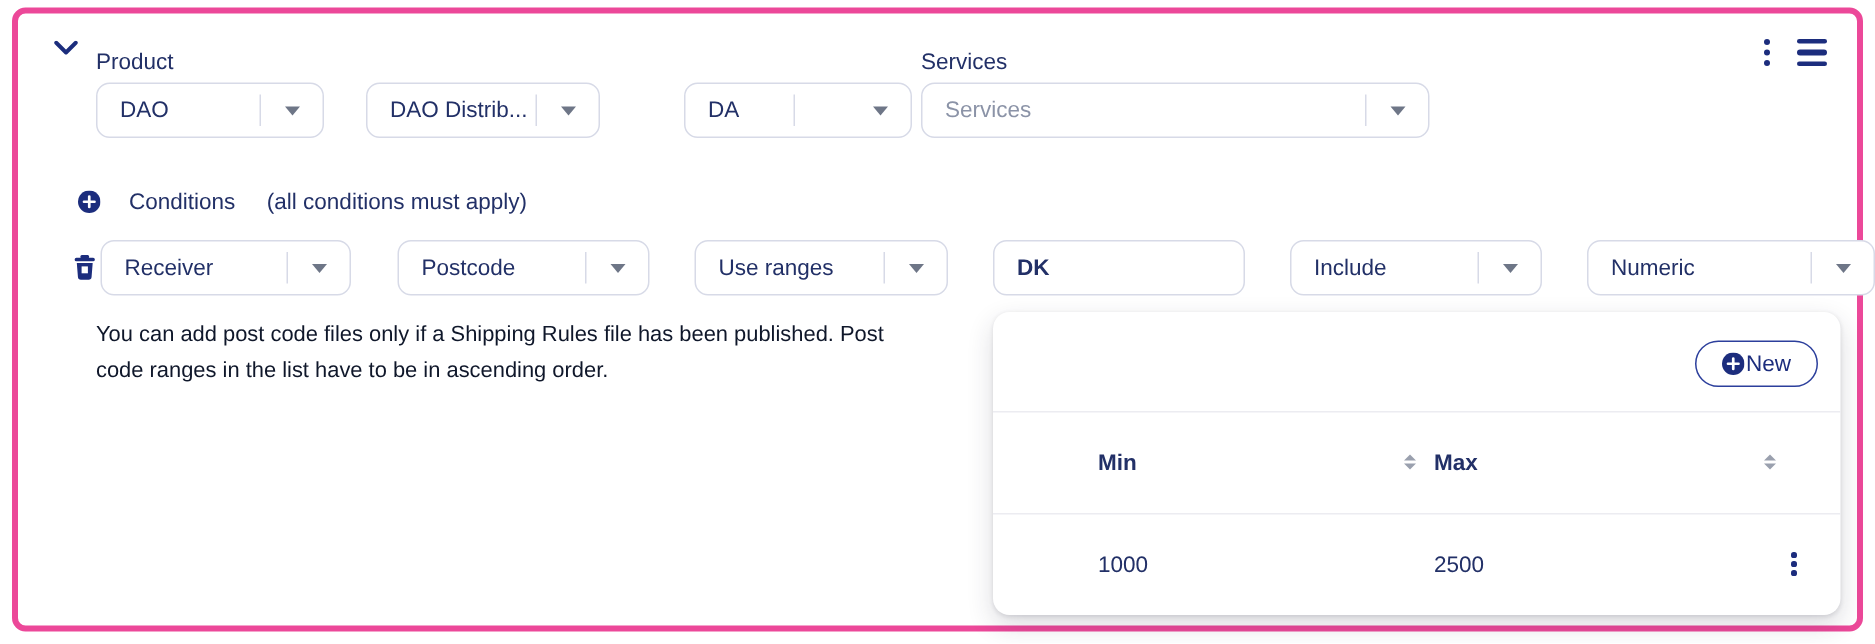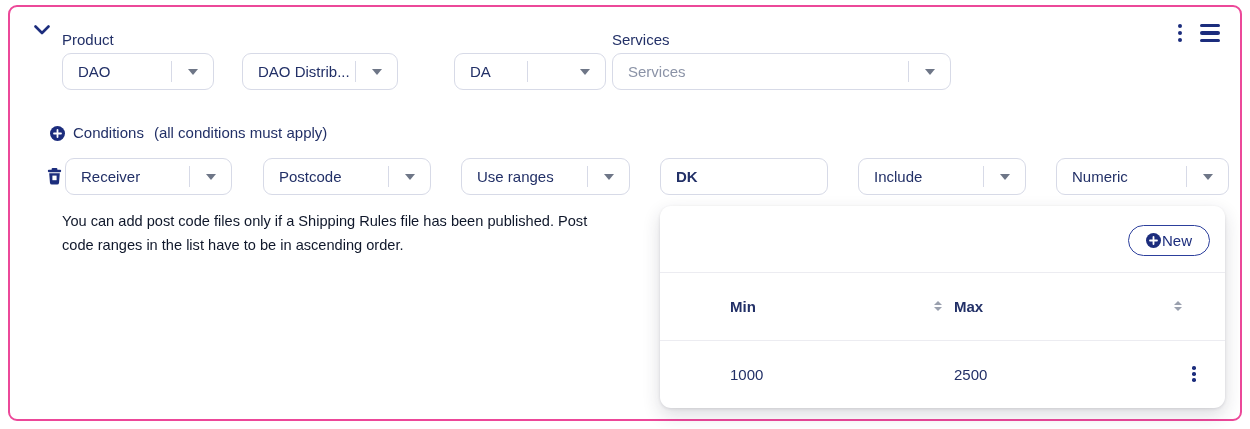--- a/index.html
+++ b/index.html
@@ -6,21 +6,21 @@
   html,body { background:#fff; }
   body {
     font-family:"Liberation Sans", sans-serif;
     color:#223067;
     width:1250px; height:429px;
     position:relative; overflow:hidden;
   }
   .page { position:absolute; inset:0; }
   .outer-panel {
     position:absolute; left:8px; top:5px; width:1234px; height:416px;
-    background:#fff; border:2px solid #ec4899; border-radius:9px;
+    background:#fff; border:4px solid #ec4899; border-radius:9px;
   }
   
   .collapse-btn { position:absolute; left:20px; top:11px; width:24px; height:24px;
     display:flex; align-items:center; justify-content:center; cursor:pointer; background:none; border:none; }
   .top-actions { position:absolute; right:18px; top:14px; display:flex; align-items:center; gap:13px; }
   .kebab-btn { width:14px; height:24px; display:flex; flex-direction:column; align-items:center; justify-content:center; gap:3px; background:none; border:none; cursor:pointer; }
   .kebab-btn i { width:4px; height:4px; border-radius:50%; background:#1c2d7d; }
   .hamburger-btn { width:22px; height:24px; display:flex; flex-direction:column; justify-content:center; gap:4px; background:none; border:none; cursor:pointer; }
   .hamburger-btn i { width:20px; height:3.5px; border-radius:2px; background:#1c2d7d; }
   
@@ -41,32 +41,32 @@
   .caret { width:0; height:0; border-left:5px solid transparent; border-right:5px solid transparent; border-top:6px solid #6e7687; }
   .text-input { padding-left:15px; }
   input.text-input { outline:none;font-weight:bold; }
   
   .product-row .dropdown { top:46px; }
   .dd-p1 { left:52px;  width:152px; }
   .dd-p2 { left:232px; width:156px; }
   .dd-p3 { left:444px; width:152px;gap:36px; }
   .dd-services { left:602px; top:46px; width:339px; }
   
-  .conditions-header { position:absolute; left:40px; top:117px; display:flex; align-items:flex-end; gap:8px; font-size:15px; }
+  .conditions-header { position:absolute; left:40px; top:117px; display:flex; align-items:center; gap:19px; font-size:15px; }
   .plus-circle { width:15px; height:15px; display:block; }
   .cond-sub { margin-left:2px; }
   
   .trash-btn { position:absolute; left:34px; top:159px; width:20px; height:20px; background:none; border:none; cursor:pointer; display:flex; align-items:center; justify-content:center; }
   .cond-row .dropdown, .cond-row .text-input { top:151px; }
   .dd-c1 { left:55px;   width:167px; }
   .dd-c2 { left:253px;  width:168px; }
   .dd-c3 { left:451px;  width:169px; }
   .in-c4 { left:650px;  width:168px; }
   .dd-c5 { left:848px;  width:168px; }
-  .dd-c6 { left:1046px; width:173px; }
+  .dd-c6 { left:1046px; width:192px; }
   
   .help-text { position:absolute; left:52px; top:203px; width:550px; font-size:14.6px; line-height:1.62; color:#0f172a; }
   
   .ranges-card {
     position:absolute; left:650px; top:199px; width:565px; height:202px;
     background:#fff; border-radius:11px;
     box-shadow:0 1px 3px rgba(40,40,60,.12), 0 7px 18px rgba(40,40,60,.16);
   }
   .new-btn {
     position:absolute; right:15px; top:19px; height:31px;

